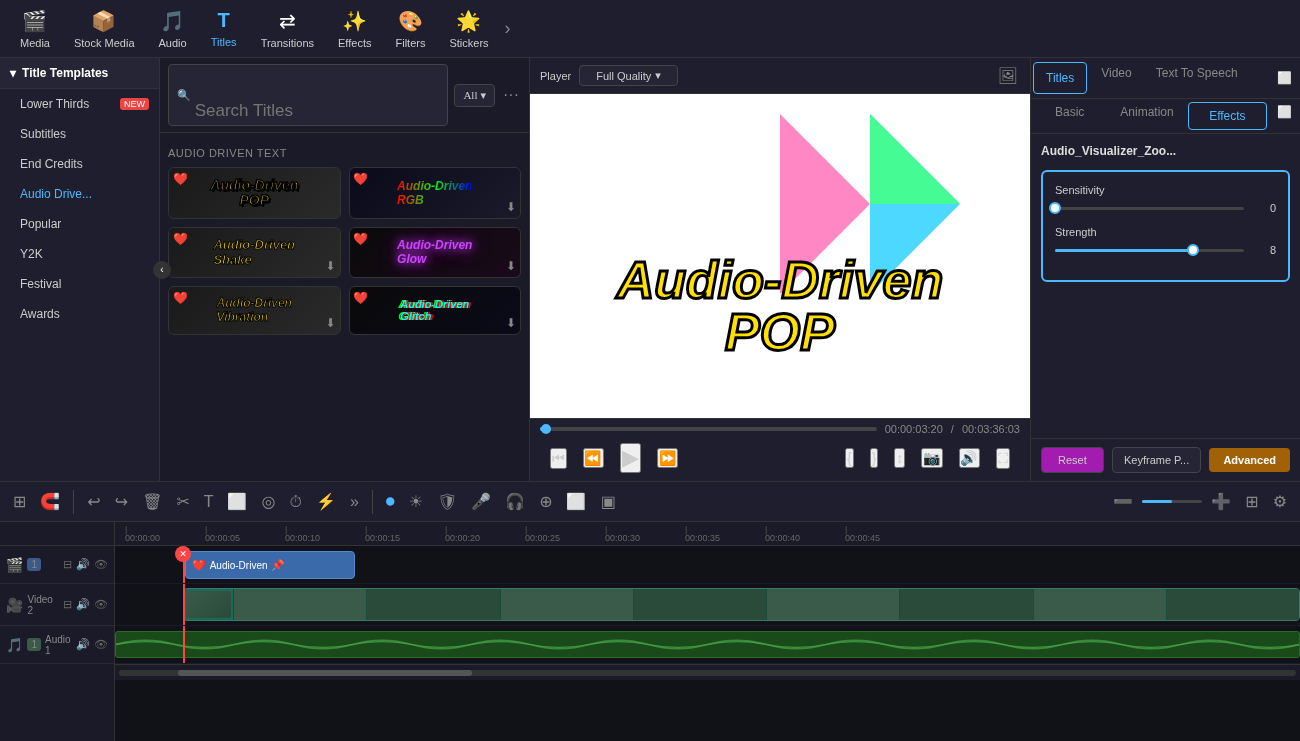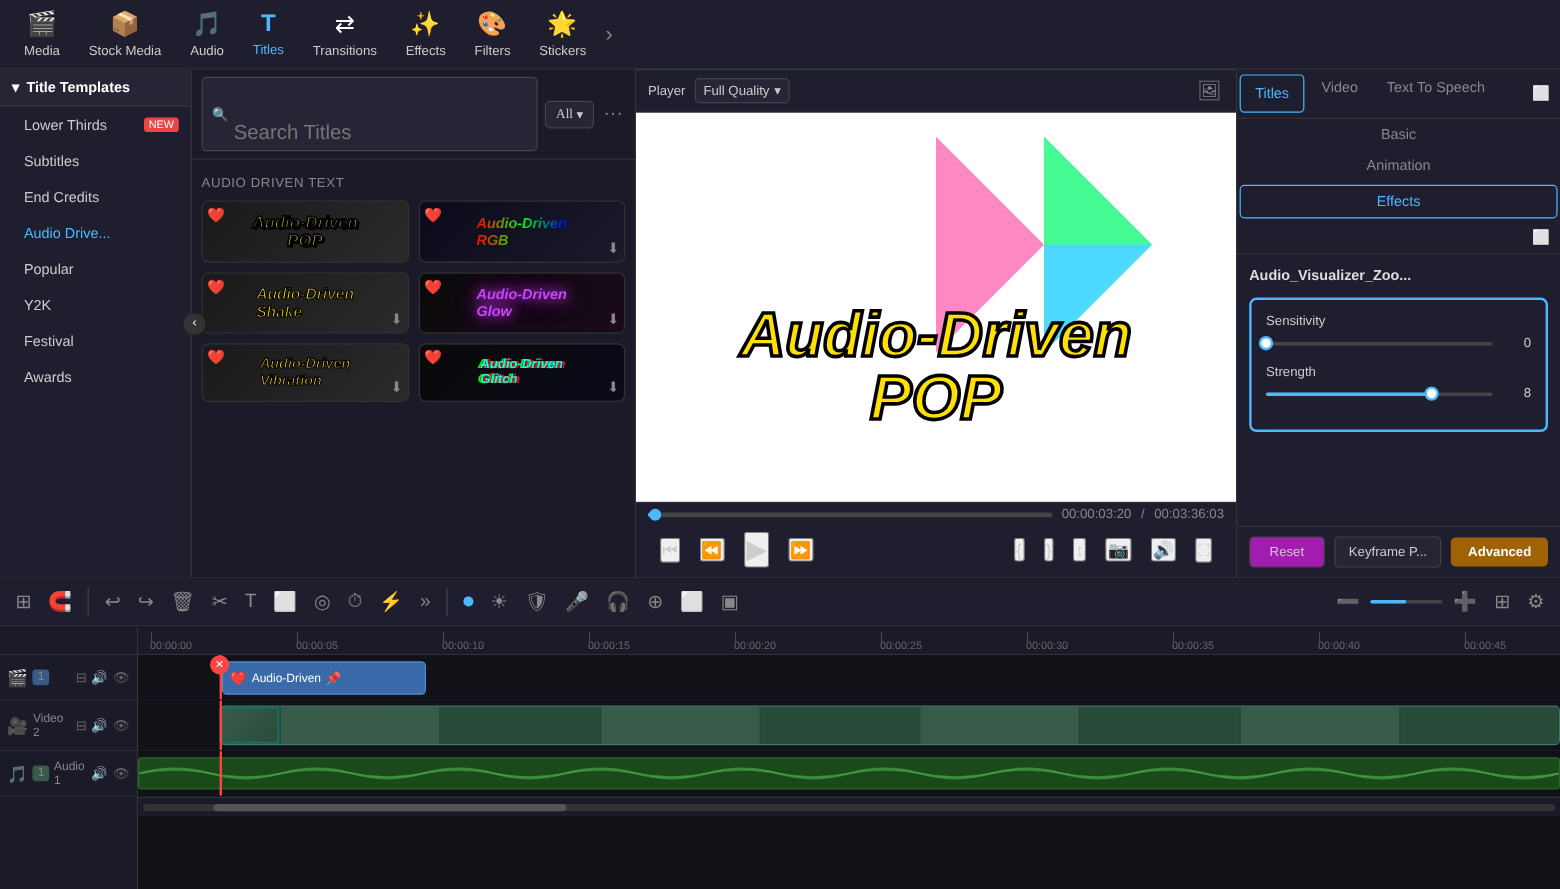--- a/index.html
+++ b/index.html
@@ -321,21 +321,21 @@
       height: 36px;
     }
     .player-label {
       font-size: 11px;
       color: #ccc;
     }
     .quality-select {
       background: #252535;
       border: 1px solid #444;
       border-radius: 4px;
-      padding: 3px 6px;
+      padding: 3px 16px;
       color: #ccc;
       font-size: 11px;
       cursor: pointer;
       display: flex;
       align-items: center;
       gap: 4px;
     }
     .player-spacer { flex: 1; }
     .player-icon-btn {
       background: none;
@@ -580,21 +580,20 @@
       border-bottom: 1px solid #333;
       overflow: hidden;
     }
     .ruler-marks {
       display: flex;
       align-items: flex-end;
       height: 100%;
       padding-bottom: 2px;
       gap: 0;
       padding-left: 10px;
-      justify-content: space-between;
     }
     .ruler-mark {
       font-size: 9px;
       color: #666;
       min-width: 80px;
       position: relative;
     }
     .ruler-mark::before {
       content: '|';
       position: absolute;
@@ -702,21 +701,20 @@
     }
     .rpanel-mt-icon {
       padding: 8px 8px;
       color: #888;
       margin-left: auto;
     }
     
     .rpanel-sub-tabs {
       display: flex;
       border-bottom: 1px solid #333;
-      flex-direction: column;
     }
     .rpanel-st {
       padding: 6px 12px;
       font-size: 12px;
       color: #888;
       cursor: pointer;
       flex: 1;
       text-align: center;
     }
     .rpanel-st.active {

